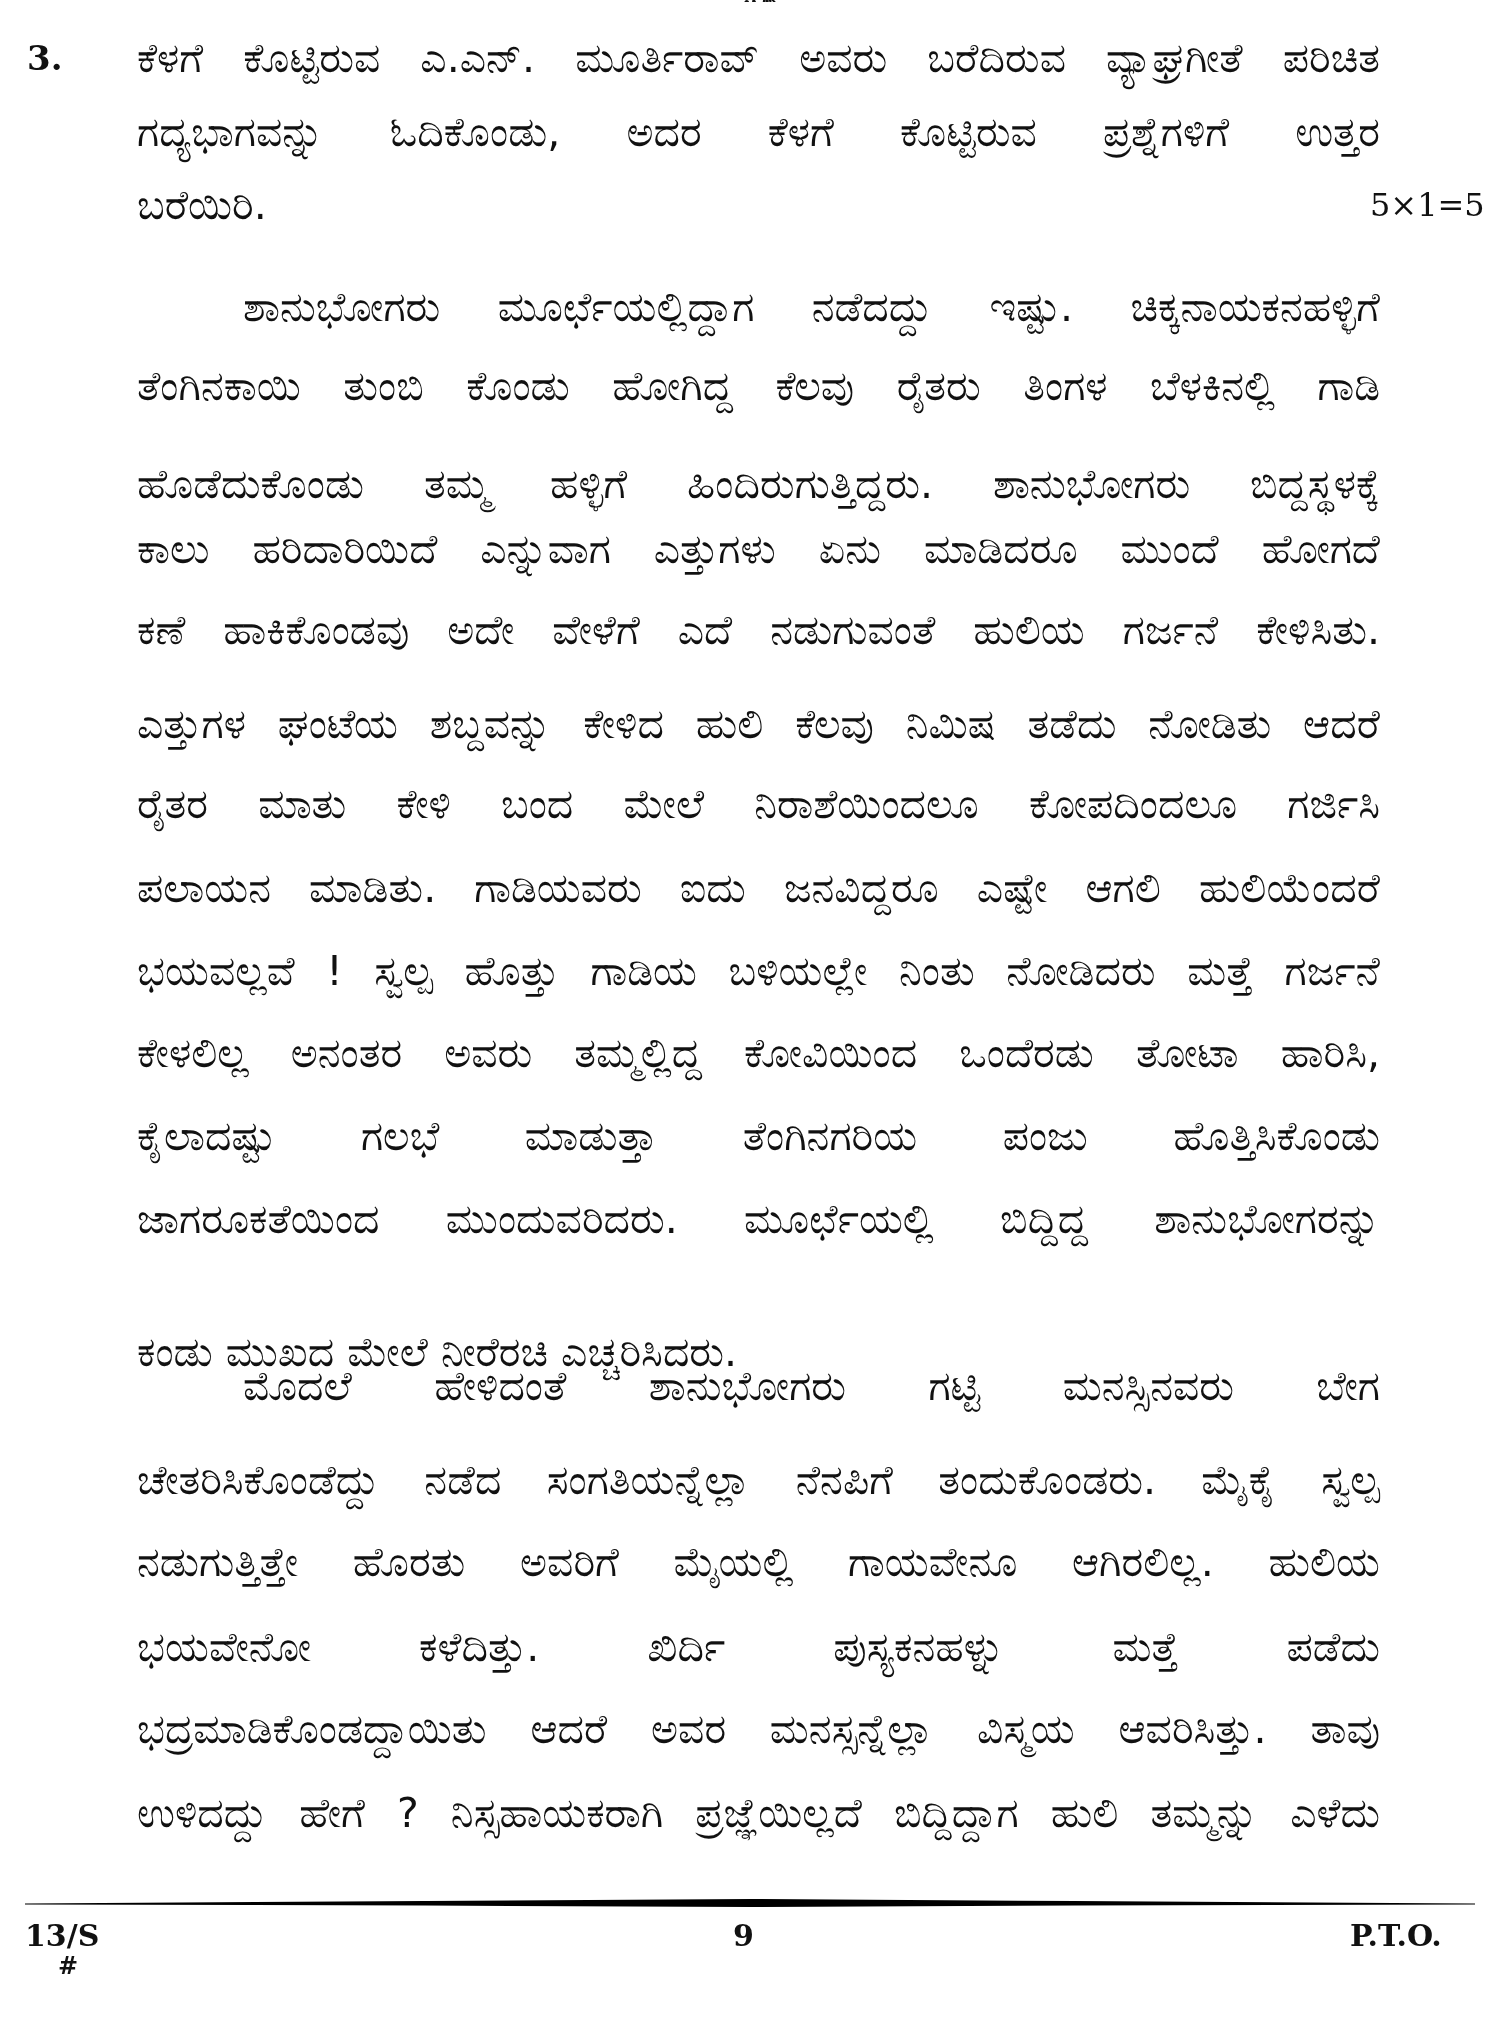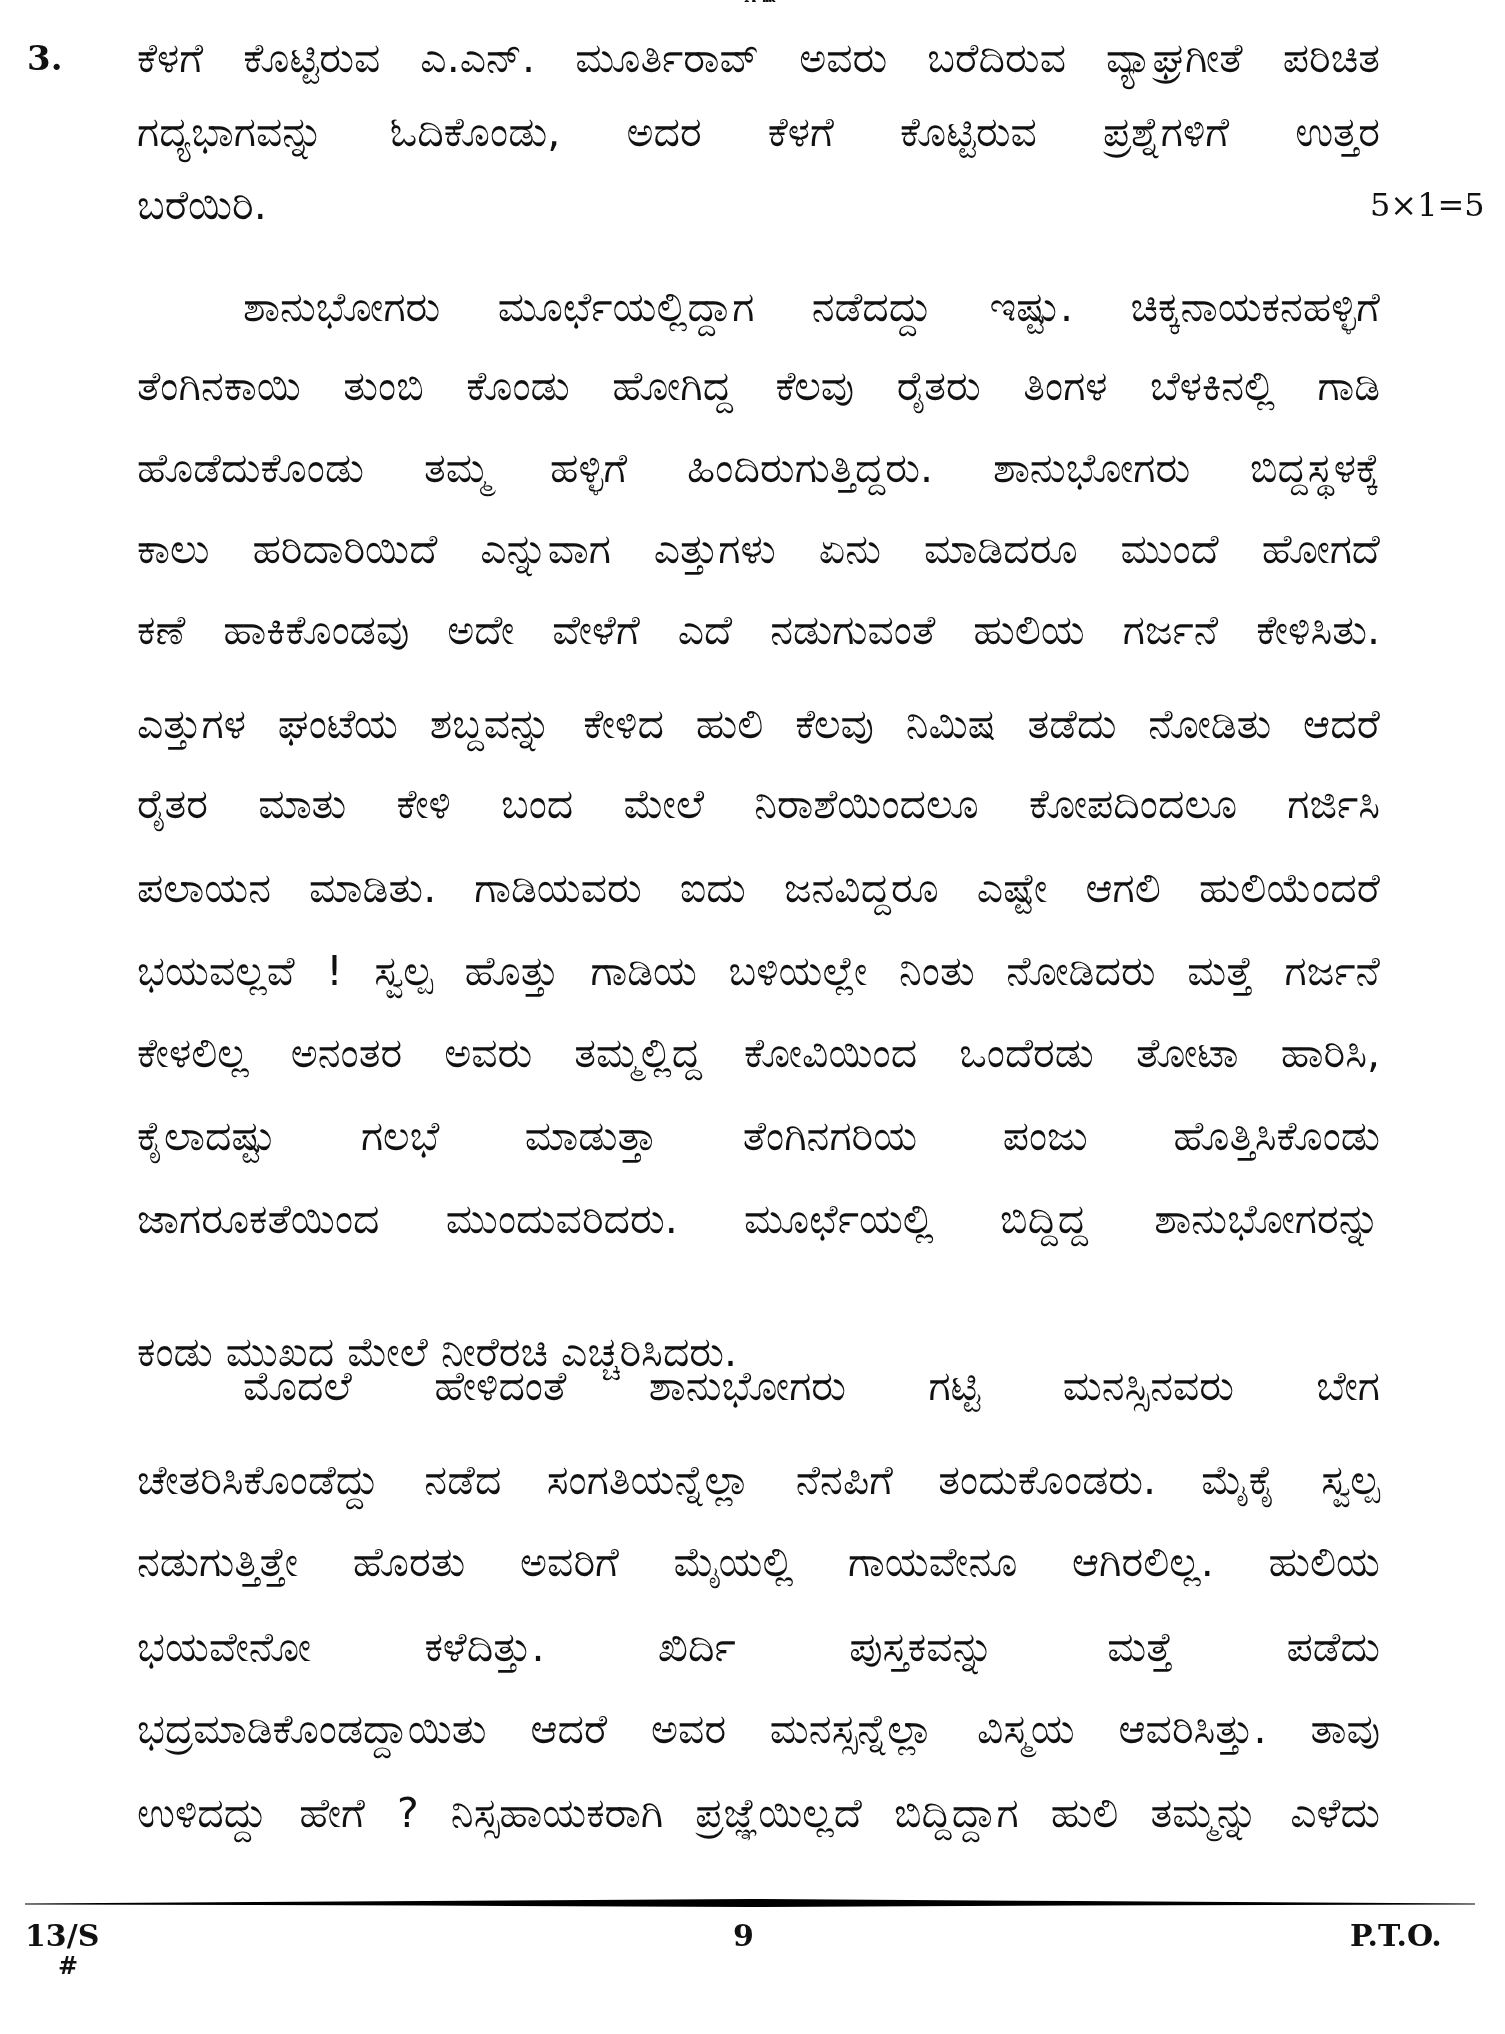--- a/index.html
+++ b/index.html
@@ -29,36 +29,36 @@
 
 <div class="qnum">3.</div>
 
 <div class="line" style="top:36px">ಕೆಳಗೆ ಕೊಟ್ಟಿರುವ ಎ.ಎನ್. ಮೂರ್ತಿರಾವ್ ಅವರು ಬರೆದಿರುವ ವ್ಯಾಘ್ರಗೀತೆ ಪರಿಚಿತ</div>
 <div class="line" style="top:110px">ಗದ್ಯಭಾಗವನ್ನು ಓದಿಕೊಂಡು, ಅದರ ಕೆಳಗೆ ಕೊಟ್ಟಿರುವ ಪ್ರಶ್ನೆಗಳಿಗೆ ಉತ್ತರ</div>
 <div class="line last" style="top:183px">ಬರೆಯಿರಿ.</div>
 <div class="marks">5×1=5</div>
 
 <div class="line indent" style="top:285px">ಶಾನುಭೋಗರು ಮೂರ್ಛೆಯಲ್ಲಿದ್ದಾಗ ನಡೆದದ್ದು ಇಷ್ಟು. ಚಿಕ್ಕನಾಯಕನಹಳ್ಳಿಗೆ</div>
 <div class="line" style="top:364px">ತೆಂಗಿನಕಾಯಿ ತುಂಬಿ ಕೊಂಡು ಹೋಗಿದ್ದ ಕೆಲವು ರೈತರು ತಿಂಗಳ ಬೆಳಕಿನಲ್ಲಿ ಗಾಡಿ</div>
-<div class="line" style="top:446px">ಹೊಡೆದುಕೊಂಡು ತಮ್ಮ ಹಳ್ಳಿಗೆ ಹಿಂದಿರುಗುತ್ತಿದ್ದರು. ಶಾನುಭೋಗರು ಬಿದ್ದಸ್ಥಳಕ್ಕೆ</div>
+<div class="line" style="top:462px">ಹೊಡೆದುಕೊಂಡು ತಮ್ಮ ಹಳ್ಳಿಗೆ ಹಿಂದಿರುಗುತ್ತಿದ್ದರು. ಶಾನುಭೋಗರು ಬಿದ್ದಸ್ಥಳಕ್ಕೆ</div>
 <div class="line" style="top:527px">ಕಾಲು ಹರಿದಾರಿಯಿದೆ ಎನ್ನುವಾಗ ಎತ್ತುಗಳು ಏನು ಮಾಡಿದರೂ ಮುಂದೆ ಹೋಗದೆ</div>
 <div class="line" style="top:608px">ಕಣೆ ಹಾಕಿಕೊಂಡವು ಅದೇ ವೇಳೆಗೆ ಎದೆ ನಡುಗುವಂತೆ ಹುಲಿಯ ಗರ್ಜನೆ ಕೇಳಿಸಿತು.</div>
 <div class="line" style="top:702px">ಎತ್ತುಗಳ ಘಂಟೆಯ ಶಬ್ದವನ್ನು ಕೇಳಿದ ಹುಲಿ ಕೆಲವು ನಿಮಿಷ ತಡೆದು ನೋಡಿತು ಆದರೆ</div>
 <div class="line" style="top:782px">ರೈತರ ಮಾತು ಕೇಳಿ ಬಂದ ಮೇಲೆ ನಿರಾಶೆಯಿಂದಲೂ ಕೋಪದಿಂದಲೂ ಗರ್ಜಿಸಿ</div>
 <div class="line" style="top:866px">ಪಲಾಯನ ಮಾಡಿತು. ಗಾಡಿಯವರು ಐದು ಜನವಿದ್ದರೂ ಎಷ್ಟೇ ಆಗಲಿ ಹುಲಿಯೆಂದರೆ</div>
 <div class="line" style="top:949px">ಭಯವಲ್ಲವೆ ! ಸ್ವಲ್ಪ ಹೊತ್ತು ಗಾಡಿಯ ಬಳಿಯಲ್ಲೇ ನಿಂತು ನೋಡಿದರು ಮತ್ತೆ ಗರ್ಜನೆ</div>
 <div class="line" style="top:1031px">ಕೇಳಲಿಲ್ಲ ಅನಂತರ ಅವರು ತಮ್ಮಲ್ಲಿದ್ದ ಕೋವಿಯಿಂದ ಒಂದೆರಡು ತೋಟಾ ಹಾರಿಸಿ,</div>
 <div class="line" style="top:1114px">ಕೈಲಾದಷ್ಟು ಗಲಭೆ ಮಾಡುತ್ತಾ ತೆಂಗಿನಗರಿಯ ಪಂಜು ಹೊತ್ತಿಸಿಕೊಂಡು</div>
 <div class="line" style="top:1197px">ಜಾಗರೂಕತೆಯಿಂದ ಮುಂದುವರಿದರು. ಮೂರ್ಛೆಯಲ್ಲಿ ಬಿದ್ದಿದ್ದ ಶಾನುಭೋಗರನ್ನು</div>
 <div class="line last" style="top:1330px">ಕಂಡು ಮುಖದ ಮೇಲೆ ನೀರೆರಚಿ ಎಚ್ಚರಿಸಿದರು.</div>
 
 <div class="line indent" style="top:1364px">ಮೊದಲೆ ಹೇಳಿದಂತೆ ಶಾನುಭೋಗರು ಗಟ್ಟಿ ಮನಸ್ಸಿನವರು ಬೇಗ</div>
 <div class="line" style="top:1458px">ಚೇತರಿಸಿಕೊಂಡೆದ್ದು ನಡೆದ ಸಂಗತಿಯನ್ನೆಲ್ಲಾ ನೆನಪಿಗೆ ತಂದುಕೊಂಡರು. ಮೈಕೈ ಸ್ವಲ್ಪ</div>
 <div class="line" style="top:1540px">ನಡುಗುತ್ತಿತ್ತೇ ಹೊರತು ಅವರಿಗೆ ಮೈಯಲ್ಲಿ ಗಾಯವೇನೂ ಆಗಿರಲಿಲ್ಲ. ಹುಲಿಯ</div>
-<div class="line" style="top:1625px">ಭಯವೇನೋ ಕಳೆದಿತ್ತು. ಖಿರ್ದಿ ಪುಸ್ತಕವನ್ನು ಮತ್ತೆ ಪಡೆದು</div>
+<div class="line" style="top:1625px">ಭಯವೇನೋ ಕಳೆದಿತ್ತು. ಖಿರ್ದಿ ಪುಸ್ಯಕನಹಳ್ನು ಮತ್ತೆ ಪಡೆದು</div>
 <div class="line" style="top:1707px">ಭದ್ರಮಾಡಿಕೊಂಡದ್ದಾಯಿತು ಆದರೆ ಅವರ ಮನಸ್ಸನ್ನೆಲ್ಲಾ ವಿಸ್ಮಯ ಆವರಿಸಿತ್ತು. ತಾವು</div>
 <div class="line" style="top:1791px">ಉಳಿದದ್ದು ಹೇಗೆ ? ನಿಸ್ಸಹಾಯಕರಾಗಿ ಪ್ರಜ್ಞೆಯಿಲ್ಲದೆ ಬಿದ್ದಿದ್ದಾಗ ಹುಲಿ ತಮ್ಮನ್ನು ಎಳೆದು</div>
 
 <div class="rule">
   <svg width="1450" height="10" viewBox="0 0 1450 10">
     <path d="M0 5.5 L400 3 L725 1 L1050 3 L1450 5.5 L1450 6.5 L1050 7.5 L725 9 L400 7.5 L0 6.5 Z" fill="#000"></path>
   </svg>
 </div>
 
 <div class="foot" style="left:25px">13/S</div>

